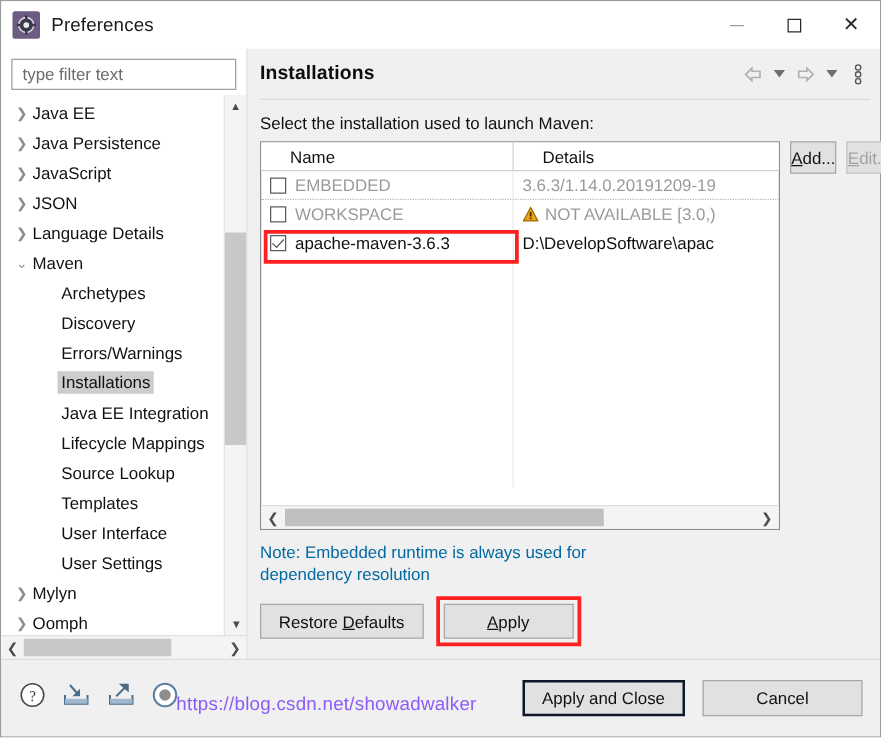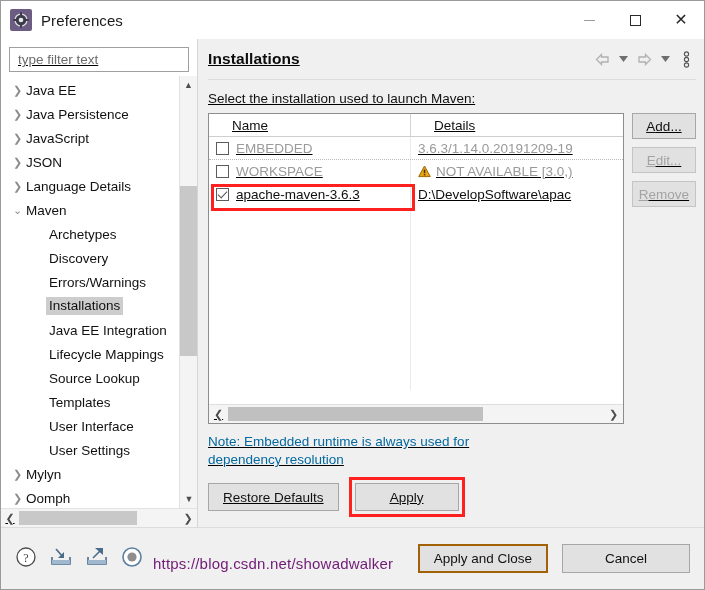--- a/index.html
+++ b/index.html
@@ -50,21 +50,20 @@
   .gl-min { width: 11px; height: 1px; background: #9b9b9b; display:block; }
   .gl-max { width: 11px; height: 11px; border: 1px solid #2a2a2a; display:block; }
   .gl-close { font-size: 16px; line-height: 1; font-family: "DejaVu Sans", sans-serif; }
 
   
   .body {
     flex: 1 1 auto;
     display: flex;
     position: relative;
     min-height: 0;
-    text-decoration: underline;
   }
 
   
   .leftpane {
     width: 196px; flex: 0 0 196px;
     background: #ffffff;
     display: flex; flex-direction: column;
     position: relative;
     padding: 6px 0 0 0;
   }
@@ -264,21 +263,21 @@
     color:#4d4d4d; font-size: 11px;
   }
   .hscroll-tbl .hthumb {
     position: absolute; left: 19px; top: 2px; bottom: 2px;
     width: 255px; background: #c0c0c0;
   }
 
   .sidebtns {
     width: 72px; flex: 0 0 72px;
     padding-left: 8px;
-    display: flex; flex-direction: column; gap: 8px;
+    display: flex; gap: 8px;
   }
   .btn {
     height: 26px;
     border: 1px solid #a6a6a6;
     background: #e1e1e1;
     font-size: 13.5px; color: #111;
     display: flex; align-items: center; justify-content: center;
     font-family: "Liberation Sans", sans-serif;
     white-space: nowrap;
   }
@@ -323,26 +322,26 @@
   .footicons { display: flex; align-items: center; gap: 12px; }
   .footbtns { margin-left: auto; display: flex; align-items: center; gap: 14px; }
   .btn-foot {
     height: 29px; padding: 0 14px; min-width: 128px;
     border: 1px solid #a6a6a6; background: #e1e1e1;
     font-size: 13.5px; color: #111;
     display: flex; align-items: center; justify-content: center;
     white-space: nowrap;
   }
   .btn-foot.default {
-    border: 2px solid #a16207;
+    border: 2px solid #0f172a;
   }
   .watermark {
     position: absolute;
-    left: 152px; bottom: 17px;
-    font-size: 15px; color: #701a75;
+    left: 140px; bottom: 17px;
+    font-size: 15px; color: #8b5cf6;
     letter-spacing: .2px;
     white-space: nowrap;
     font-family: "Liberation Sans", sans-serif;
   }
 </style>
 </head>
 <body>
 
 <div class="window">
 

